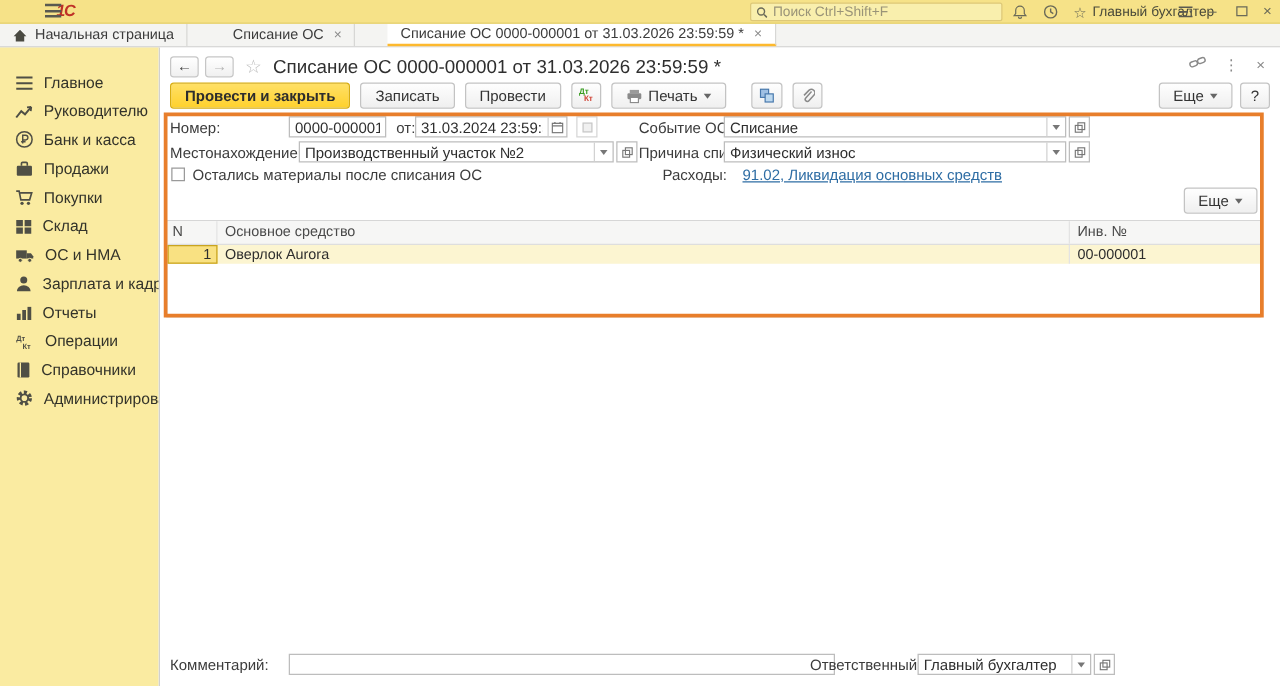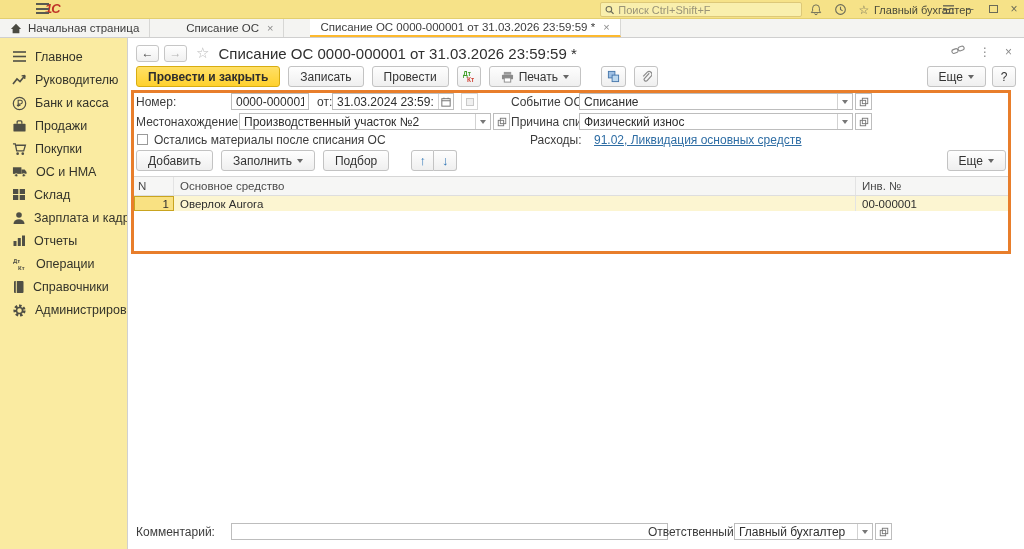--- a/index.html
+++ b/index.html
@@ -20,21 +20,21 @@
 
   
   .tabbar { height:19px; background:#f4f4f2; border-bottom:1px solid #cfcfcf; display:flex; align-items:stretch;gap:26px; }
   .tab { display:flex; align-items:center; gap:6px; padding:0 10px; font-size:11.5px; color:#3c3c3c; border-right:1px solid #d7d7d5; cursor:pointer; white-space:nowrap; }
   .tab.active { background:#ffffff; border-bottom:2px solid #fdb92e; }
   .tab .tclose { color:#8a8a8a; font-size:11px; margin-left:2px; }
 
   
   .bodyrow { display:flex; height:511px; }
   .sidebar { width:127px; background:#faeba1; padding-top:12px; flex:none; }
-  .s-item { display:flex; align-items:flex-start; gap:8px; height:23px; padding-left:12px; font-size:12.5px; color:#33332a; cursor:pointer; white-space:nowrap; }
+  .s-item { display:flex; align-items:flex-end; gap:8px; height:23px; padding-left:12px; font-size:12.5px; color:#33332a; cursor:pointer; white-space:nowrap; }
   .s-item svg { flex:none; }
   .content { position:relative; flex:1; background:#fff; border-left:1px solid #d0d0d0; }
 
   
   .navrow { position:absolute; top:6px; left:8px; display:flex; align-items:center; gap:5px; }
   .navbtn { width:23px; height:17px; border:1px solid #c6c6c6; border-radius:3px; background:linear-gradient(#fff,#f0f0f0); display:flex; align-items:center; justify-content:center; font-size:12px; color:#444; cursor:pointer; }
   .navbtn.disabled { color:#b5b5b5; }
   .fav { color:#b9b9b9; font-size:15px; margin:0 4px; cursor:pointer; }
   .doctitle { font-size:15px; color:#2f2f2f; white-space:nowrap; }
   .cornericons { position:absolute; top:6px; right:12px; display:flex; gap:14px; align-items:center; color:#8a8a8a; }
@@ -178,38 +178,38 @@
     </div>
     <div class="s-item">
       <svg width="15" height="14" viewBox="0 0 16 15">
           <path d="M1,2 h2.5 l1.5,7.5 h7.5 l1.8,-6 h-9.8" fill="none" stroke="#4f4f45" stroke-width="1.4"></path>
           <circle cx="6" cy="12.5" r="1.4" fill="#4f4f45"></circle>
           <circle cx="11.5" cy="12.5" r="1.4" fill="#4f4f45"></circle>
         </svg>
       <span>Покупки</span>
     </div>
     <div class="s-item">
-      <svg width="16" height="13" viewBox="0 0 17 13">
-          <rect x="1" y="2" width="9" height="7" fill="#4f4f45"></rect>
-          <path d="M10,4.5 h3.5 l2,2.5 v2 h-5.5 Z" fill="#4f4f45"></path>
-          <circle cx="4.5" cy="10.5" r="1.7" fill="#4f4f45" stroke="#faeba1" stroke-width="0.8"></circle>
-          <circle cx="12.5" cy="10.5" r="1.7" fill="#4f4f45" stroke="#faeba1" stroke-width="0.8"></circle>
-        </svg>
-      <span>ОС и НМА</span>
-    </div>
-    <div class="s-item">
       <svg width="14" height="13" viewBox="0 0 14 13">
           <g fill="#4f4f45">
             <rect x="1" y="1" width="5.3" height="5"></rect>
             <rect x="7.7" y="1" width="5.3" height="5"></rect>
             <rect x="1" y="7" width="5.3" height="5"></rect>
             <rect x="7.7" y="7" width="5.3" height="5"></rect>
           </g>
         </svg>
       <span>Склад</span>
+    </div>
+    <div class="s-item">
+      <svg width="16" height="13" viewBox="0 0 17 13">
+          <rect x="1" y="2" width="9" height="7" fill="#4f4f45"></rect>
+          <path d="M10,4.5 h3.5 l2,2.5 v2 h-5.5 Z" fill="#4f4f45"></path>
+          <circle cx="4.5" cy="10.5" r="1.7" fill="#4f4f45" stroke="#faeba1" stroke-width="0.8"></circle>
+          <circle cx="12.5" cy="10.5" r="1.7" fill="#4f4f45" stroke="#faeba1" stroke-width="0.8"></circle>
+        </svg>
+      <span>ОС и НМА</span>
     </div>
     <div class="s-item">
       <svg width="14" height="14" viewBox="0 0 14 14">
           <circle cx="7" cy="4" r="2.8" fill="#4f4f45"></circle>
           <path d="M1.5,13 a5.5,4.8 0 0 1 11,0 Z" fill="#4f4f45"></path>
         </svg>
       <span>Зарплата и кадры</span>
     </div>
     <div class="s-item">
       <svg width="14" height="13" viewBox="0 0 14 13">
@@ -368,33 +368,20 @@
             <rect x="4" y="1.5" width="6.5" height="6.5"></rect>
           </g>
         </svg>
     </span>
 
     <span class="chk" style="left:9px;top:96px"></span>
     <span class="flabel" style="left:26px;top:95px">Остались материалы после списания ОС</span>
     <span class="flabel" style="left:402px;top:95px">Расходы:</span>
     <span class="link" style="left:466px;top:95px">91.02, Ликвидация основных средств</span>
 
-    <div class="tblbar">
-      <button class="btn">Добавить</button>
-      <button class="btn">
-        <span>Заполнить</span>
-        <span class="caret"></span>
-      </button>
-      <button class="btn">Подбор</button>
-      <span style="width:6px"></span>
-      <span class="arrbtns">
-        <span class="arrbtn">↑</span>
-        <span class="arrbtn">↓</span>
-      </span>
-    </div>
     <button class="btn tbl-more">
       <span>Еще</span>
       <span class="caret"></span>
     </button>
 
     <div class="tbl">
       <div class="thead">
         <span class="c-n">N</span>
         <span class="c-asset">Основное средство</span>
         <span class="c-inv">Инв. №</span>

